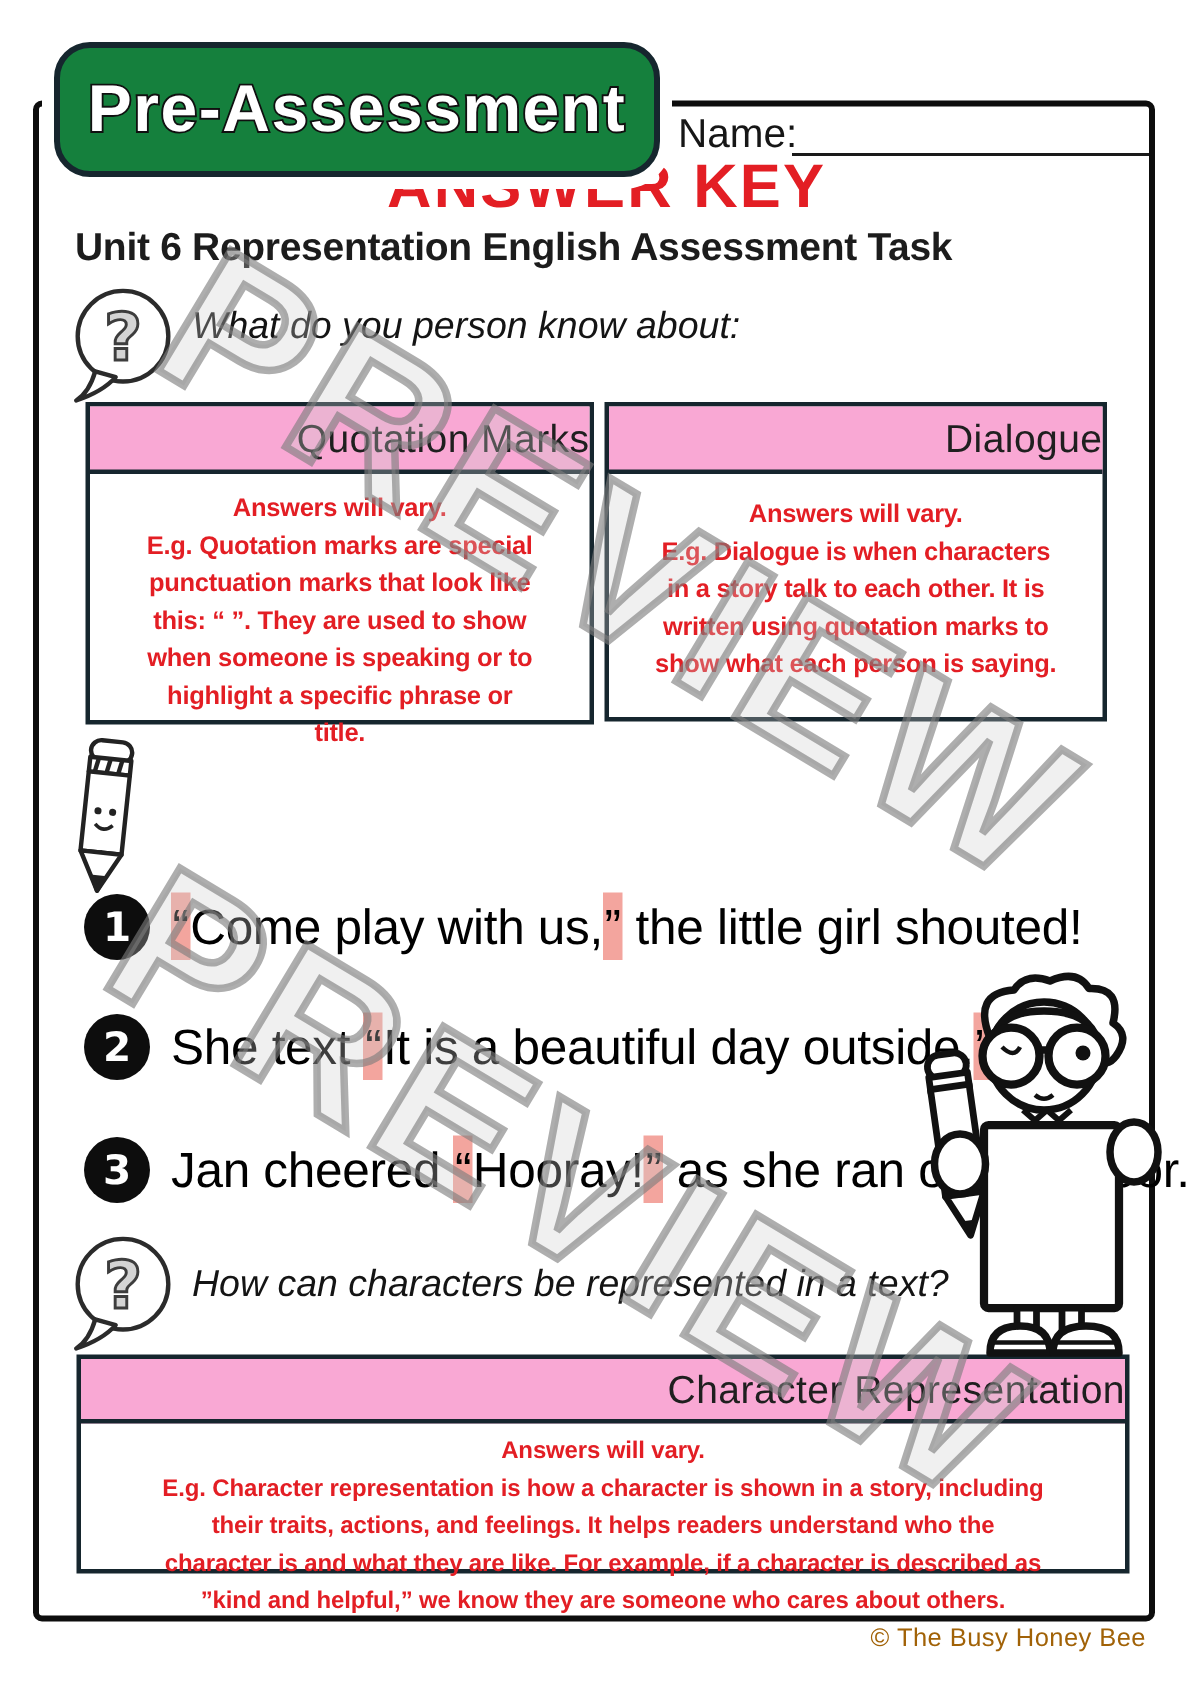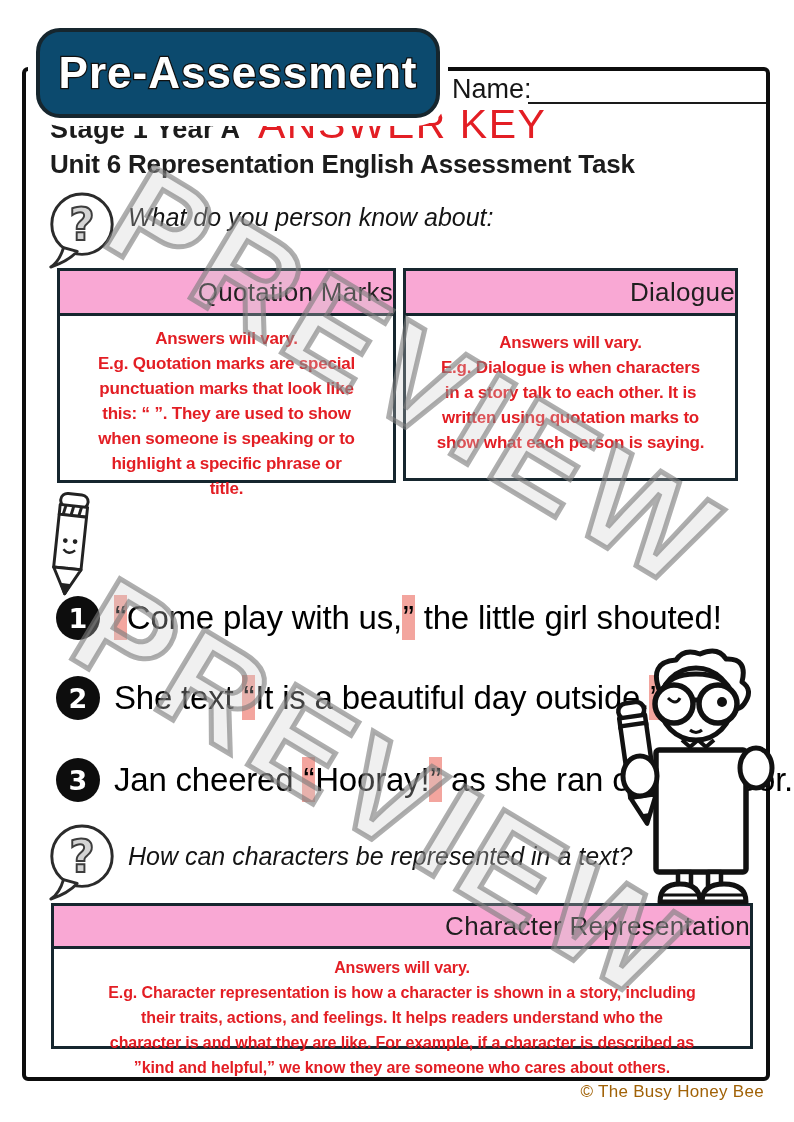--- a/index.html
+++ b/index.html
@@ -5,30 +5,30 @@
   html,body{margin:0;padding:0;background:#ffffff;}
   #page{position:relative;width:794px;height:1122px;background:#fff;overflow:hidden;
         font-family:"Liberation Sans",sans-serif;color:#1c1c1c;}
 
   
   .frame{position:absolute;left:22px;top:67px;width:740px;height:1006px;
          border:4px solid #0d0d0d;border-radius:6px;}
 
   
   .title-badge{position:absolute;left:36px;top:28px;width:396px;height:82px;
-               background:#0c4a6e;border:4px solid #16262e;border-radius:24px;
+               background:#15803d;border:4px solid #16262e;border-radius:24px;
                box-shadow:0 0 0 8px #ffffff;display:flex;align-items:center;justify-content:center;z-index:6;text-align:right;}
   .title-badge span{font-size:44px;font-weight:800;letter-spacing:1px;color:#ffffff;
                -webkit-text-stroke:2.5px #101010;paint-order:stroke fill;white-space:nowrap;}
 
   .name-label{position:absolute;left:452px;top:74px;font-size:27px;color:#161616;z-index:6;}
   .name-line{position:absolute;left:528px;top:72px;width:238px;height:30px;border-bottom:2.5px solid #1a1a1a;z-index:6;}
 
   .stage{position:absolute;left:50px;top:114px;font-size:27px;font-weight:800;letter-spacing:.3px;}
-  .answer-key{position:absolute;left:258px;top:101px;font-size:41px;font-weight:400;letter-spacing:1.5px;color:#e31e24;}
+  .answer-key{position:absolute;left:258px;top:101px;font-size:41px;font-weight:700;letter-spacing:1.5px;color:#e31e24;}
   .unit-title{position:absolute;left:50px;top:149px;font-size:26px;font-weight:800;letter-spacing:-.2px;}
 
   .qicon1{position:absolute;left:44px;top:190px;width:76px;height:80px;}
   .qicon2{position:absolute;left:44px;top:822px;width:76px;height:80px;}
   .prompt{position:absolute;font-size:25px;font-style:italic;color:#141414;white-space:nowrap;}
   .prompt1{left:128px;top:203px;}
   .prompt2{left:104px;top:524px;font-size:24px;}
   .prompt3{left:128px;top:842px;text-align:center;}
 
   .pencil-icon{position:absolute;left:40px;top:490px;width:60px;height:106px;}
@@ -79,21 +79,20 @@
 
   <div class="frame"></div>
 
   <div class="title-badge">
     <span>Pre-Assessment</span>
   </div>
 
   <div class="name-label">Name:</div>
   <div class="name-line"></div>
 
-  <div class="stage">Stage 1 Year A</div>
   <div class="answer-key">ANSWER KEY</div>
   <div class="unit-title">Unit 6 Representation English Assessment Task</div>
 
   <svg class="qicon1" viewBox="0 0 78 82">
     <circle cx="39" cy="35" r="31" fill="#fff" stroke="#2b2b2b" stroke-width="3"></circle>
     <path d="M20,59 Q16,73 7,79 Q25,73 34,63 Z" fill="#fff" stroke="#2b2b2b" stroke-width="3" stroke-linejoin="round"></path>
     <text x="39" y="51" text-anchor="middle" font-size="45" font-weight="bold" font-family="DejaVu Sans, sans-serif" fill="#d4d4d4" stroke="#3d3d3d" stroke-width="2">?</text>
   </svg>
   <div class="prompt prompt1">What do you person know about:</div>
 

